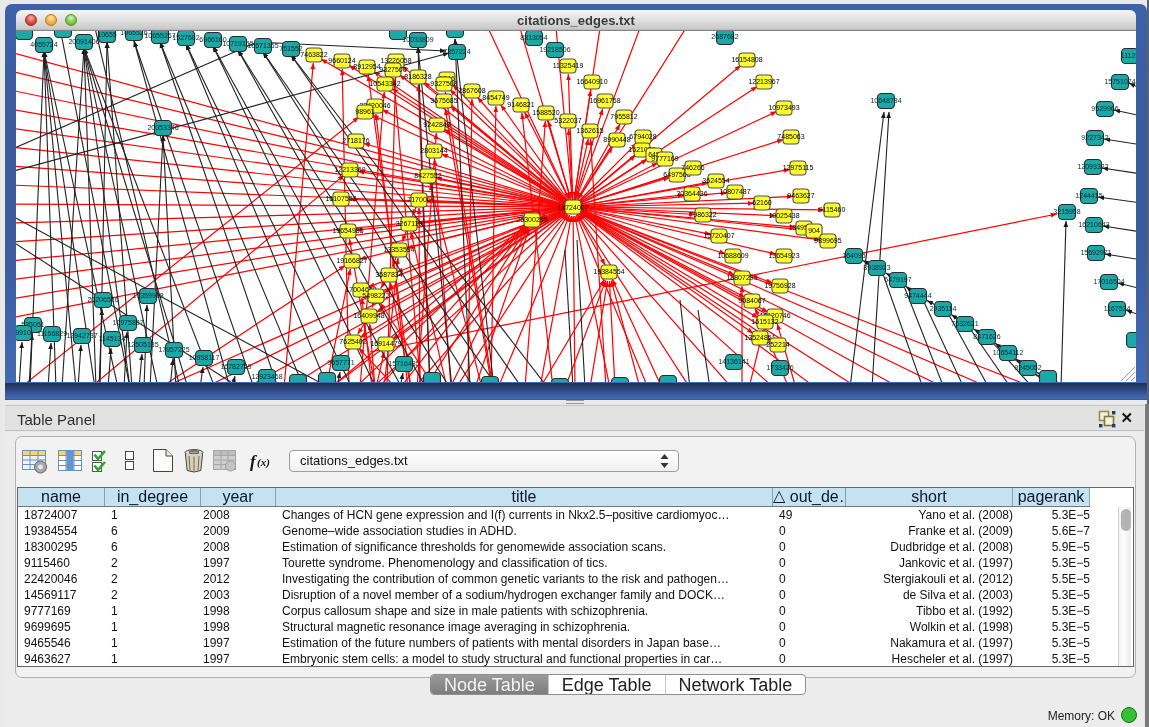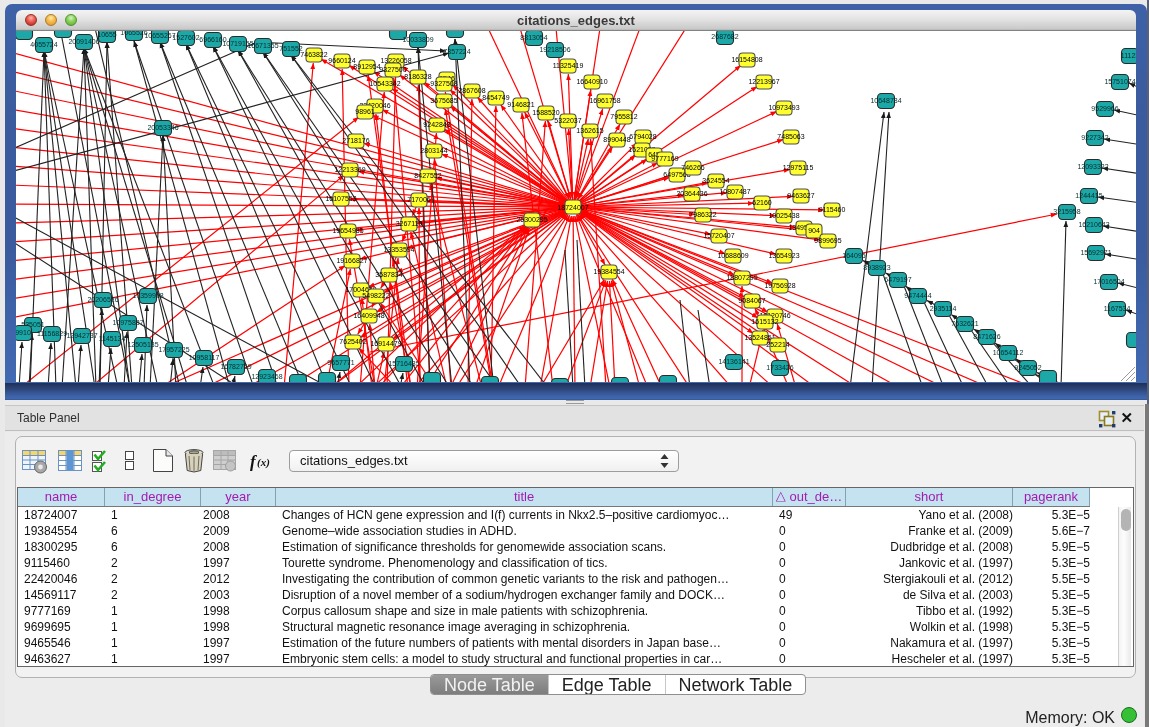--- a/index.html
+++ b/index.html
@@ -13,43 +13,43 @@
 .tl{position:absolute;top:4px;width:12px;height:12px;border-radius:50%}
 .tl.r{left:9px;background:radial-gradient(circle at 50% 30%,#ffb3ab 0%,#ec6c60 35%,#d03c32 70%,#a02420);border:1px solid #9d2d25}
 .tl.y{left:29px;background:radial-gradient(circle at 50% 30%,#ffe9b0 0%,#f5bf4f 40%,#e9a23b 75%,#c07f22);border:1px solid #ad7c24}
 .tl.g{left:49px;background:radial-gradient(circle at 50% 30%,#d2f5c3 0%,#8fd463 40%,#6cbb3c 75%,#4f9427);border:1px solid #57922e}
 .canvas{position:absolute;left:11px;top:27px;width:1120px;height:351px;background:#fff;overflow:hidden}
 .rightstrip{position:absolute;right:0;top:0;width:2px;height:404px;background:#596275}
 .rs2{position:absolute;right:0;top:404px;width:4px;height:323px;background:#797979}
 
 .tphead{position:absolute;left:5px;top:405px;width:1139px;height:26px;background:#e2e2e2;
   border-top:1px solid #c6c6c6;border-bottom:1px solid #bfbfbf}
-.tphead .t{position:absolute;left:12px;top:5px;font-size:12px;color:#2e2e2e}
+.tphead .t{position:absolute;left:12px;top:5px;font-size:15px;color:#2e2e2e}
 .tpbody{position:absolute;left:5px;top:432px;width:1139px;height:295px;background:#ececec}
 .container{position:absolute;left:15px;top:436px;width:1121px;height:242px;background:#f2f2f2;
   border:1px solid #b2b2b2;border-radius:7px}
 .toolbar{position:absolute;left:0;top:0;width:100%;height:50px}
 .dropdown{position:absolute;left:273px;top:13px;width:390px;height:22px;background:linear-gradient(#fff,#f0f0f0);
   border:1px solid #9d9d9d;border-radius:4px;font-size:13px;color:#111;line-height:20px;padding-left:10px}
 .tablewrap{position:absolute;left:1px;top:50px;width:1117px;height:180px;background:#fff;border:1px solid #666}
 .thead{position:absolute;left:0;top:0;height:19px;width:1072px;display:flex;background:#c5e2f0;
-  border-bottom:1px solid #777;font-size:13px;color:#a21caf}
+  border-bottom:1px solid #777;font-size:16px;color:#0f172a}
 .thead div{border-right:1px solid #85a0ae;text-align:center;line-height:18px;overflow:hidden;white-space:nowrap}
 .tbody{position:absolute;left:0;top:19px;width:1072px}
 .tr{display:flex;height:16px;font-size:12px;color:#111;white-space:nowrap}
 .tr div{overflow:hidden;padding-left:6px;line-height:16px}
 .c0{width:87px}.c1{width:96px}.c2{width:75px;padding-left:2px!important}.c3{width:497px}.c4{width:73px}.c5{width:167px;text-align:right;padding-left:0!important}.c6{width:77px;text-align:right;padding-left:0!important}
 .hc0{width:87px}.hc1{width:96px}.hc2{width:75px}.hc3{width:497px}.hc4{width:73px}.hc5{width:167px}.hc6{width:77px}
 .vscroll{position:absolute;right:2px;top:19px;width:13px;height:159px;background:linear-gradient(90deg,#f2f2f2,#fdfdfd 40%,#e9e9e9);border-left:1px solid #cfcfcf}
 .vthumb{position:absolute;left:2px;top:2px;width:10px;height:22px;border-radius:5px;background:#b4b4b4}
 .tabs{position:absolute;left:430px;top:674px;height:21px;display:flex;font-size:18px;border:1px solid #8f8f8f;border-radius:4px;overflow:hidden;background:#fff}
 .tab{padding:0 13px;line-height:20px;color:#222}
 .tab.sel{background:linear-gradient(#9a9a9a,#7d7d7d);color:#f2f2f2}
 .tab.mid{border-left:1px solid #c7c7c7;border-right:1px solid #c7c7c7}
-.status{position:absolute;right:34px;top:709px;font-size:16px;color:#222}
+.status{position:absolute;right:34px;top:709px;font-size:12px;color:#222}
 .memdot{position:absolute;right:12px;top:707px;width:16px;height:16px;border-radius:50%;background:#35c135;border:1.5px solid #1d6b1d}
 .sorttri{display:inline-block;transform:translateY(-1px)}
 </style></head>
 <body>
 <div id="root">
 <div class="win">
   <div class="botshadow"></div>
   <div class="titlebar">
     <div class="tl r"></div>
         <div class="tl y"></div>

